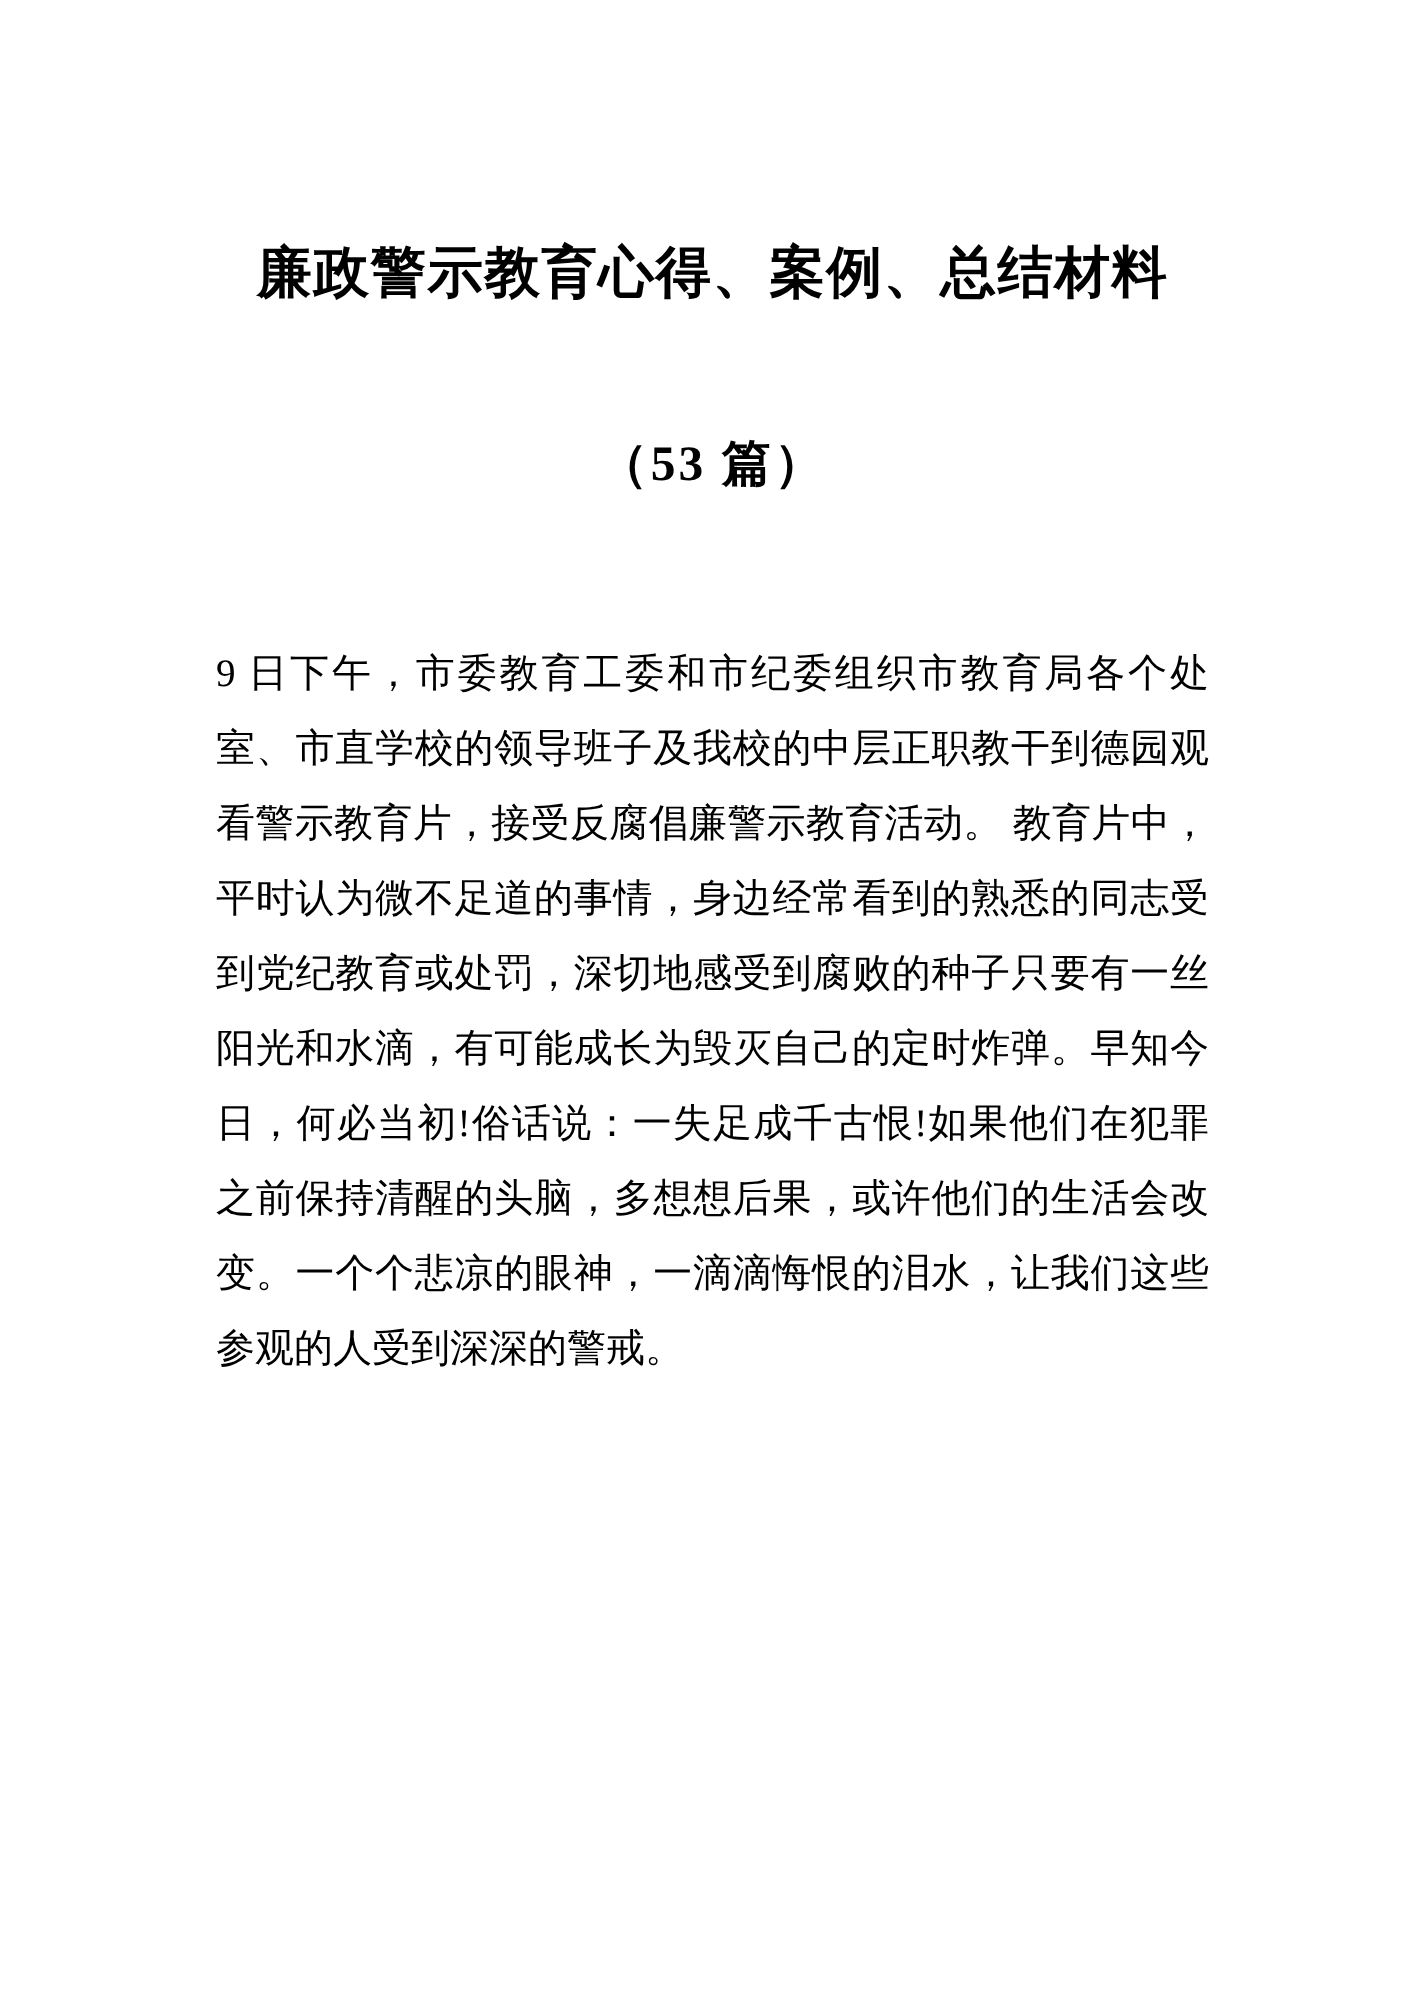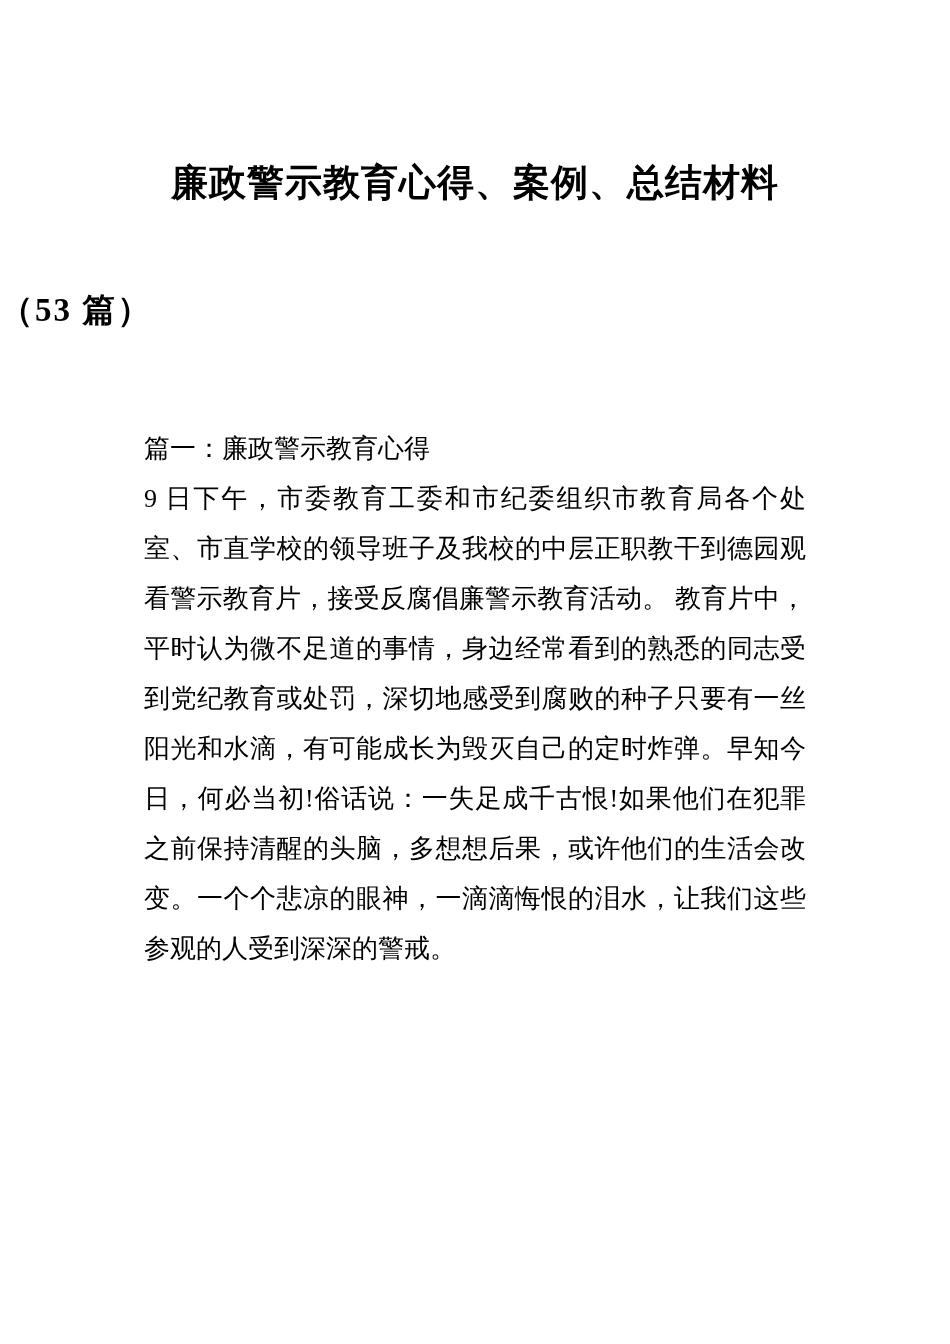--- a/index.html
+++ b/index.html
@@ -21,21 +21,21 @@
     margin: 0;
     padding-top: 158px;
     text-align: center;
     font-size: 37px;
     line-height: 50px;
     font-weight: 700;
     letter-spacing: 1px;
   }
   .doc-count {
     margin: 80px 0 0 0;
-    text-align: left;
+    text-align: center;
     font-size: 33px;
     line-height: 44px;
     font-weight: 700;
     letter-spacing: 2px;
   }
   .doc-body {
     width: 662px;
     margin: 92px auto 0 auto;
     font-size: 26px;
     line-height: 50px;
@@ -49,16 +49,15 @@
 </style>
 </head>
 <body>
 
 <div class="page">
   <h1 class="doc-title">廉政警示教育心得、案例、总结材料</h1>
 
   <div class="doc-count">（53 篇）</div>
 
   <div class="doc-body">
-    <p>篇一：廉政警示教育心得</p>
     <p>9 日下午，市委教育工委和市纪委组织市教育局各个处室、市直学校的领导班子及我校的中层正职教干到德园观看警示教育片，接受反腐倡廉警示教育活动。 教育片中，平时认为微不足道的事情，身边经常看到的熟悉的同志受到党纪教育或处罚，深切地感受到腐败的种子只要有一丝阳光和水滴，有可能成长为毁灭自己的定时炸弹。早知今日，何必当初!俗话说：一失足成千古恨!如果他们在犯罪之前保持清醒的头脑，多想想后果，或许他们的生活会改变。一个个悲凉的眼神，一滴滴悔恨的泪水，让我们这些参观的人受到深深的警戒。</p>
   </div>
 </div>
 
 </body></html>

